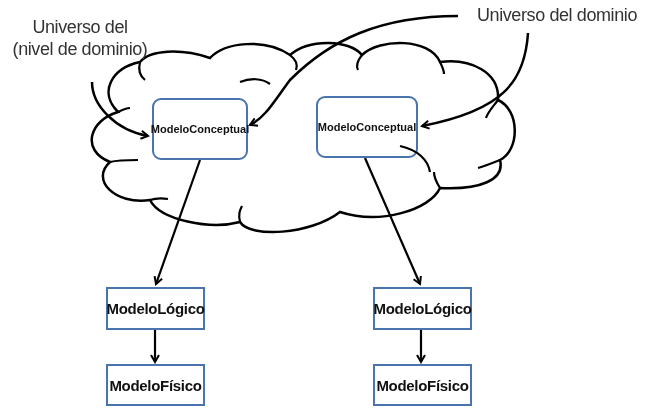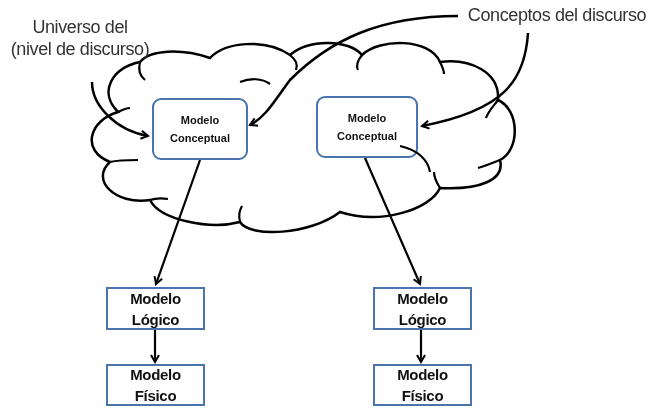--- a/index.html
+++ b/index.html
@@ -2,21 +2,21 @@
 <html><head>
   <meta charset="utf-8">
   <style>
     html, body { margin: 0; padding: 0; background: #ffffff; }
     body { width: 650px; height: 408px; position: relative; overflow: hidden;
            font-family: "Liberation Sans", sans-serif; }
     #stage { position: absolute; left: 0; top: 0; width: 650px; height: 408px; }
     .label { position: absolute; color: #333333; font-family: "Liberation Sans Narrow", "Liberation Sans", sans-serif;
              font-size: 18px; line-height: 22px; text-align: center; white-space: nowrap; letter-spacing: -0.4px; }
     .box { position: absolute; border: 2.5px solid #4a74ad; background: #ffffff; box-sizing: border-box;
-           display: flex; flex-direction: column; align-items: center; justify-content: center;
+           display: flex; flex-direction: row; align-items: center; justify-content: center;
            color: #111111; font-weight: bold; text-align: center; }
     .box.rounded { border-radius: 9px; font-size: 11px; line-height: 18px; }
     .box.square { font-size: 15px; line-height: 21px; font-weight: bold; letter-spacing: -0.3px; }
     .box span { display: block; }
   </style>
 </head>
 <body>
 
 <div id="stage">
 
@@ -59,23 +59,23 @@
     <path d="M528,33 C525,80 505,110 422,126" fill="none" stroke="#000" stroke-width="2.5" marker-end="url(#arrow)"></path>
 
     <line x1="200" y1="160" x2="156" y2="284" stroke="#000" stroke-width="2.2" marker-end="url(#arrow)"></line>
     <line x1="155" y1="328" x2="155" y2="362" stroke="#000" stroke-width="2.2" marker-end="url(#arrow)"></line>
     <line x1="365" y1="158" x2="420" y2="284" stroke="#000" stroke-width="2.2" marker-end="url(#arrow)"></line>
     <line x1="421" y1="328" x2="421" y2="362" stroke="#000" stroke-width="2.2" marker-end="url(#arrow)"></line>
   </svg>
 
   <div class="label" style="left:0;top:16px;width:160px;">
     <div>Universo del</div>
-    <div>(nivel de discurso)</div>
+    <div>(nivel de dominio)</div>
   </div>
-  <div class="label" style="left:464px;top:4px;width:186px;">Conceptos del discurso</div>
+  <div class="label" style="left:464px;top:4px;width:186px;">Universo del dominio</div>
 
   <div class="box rounded" style="left:152px;top:98px;width:96px;height:62px;">
     <span>Modelo</span>
     <span>Conceptual</span>
   </div>
   <div class="box square" style="left:106px;top:287px;width:99px;height:43px;">
     <span>Modelo</span>
     <span>Lógico</span>
   </div>
   <div class="box square" style="left:106px;top:364px;width:99px;height:42px;">

